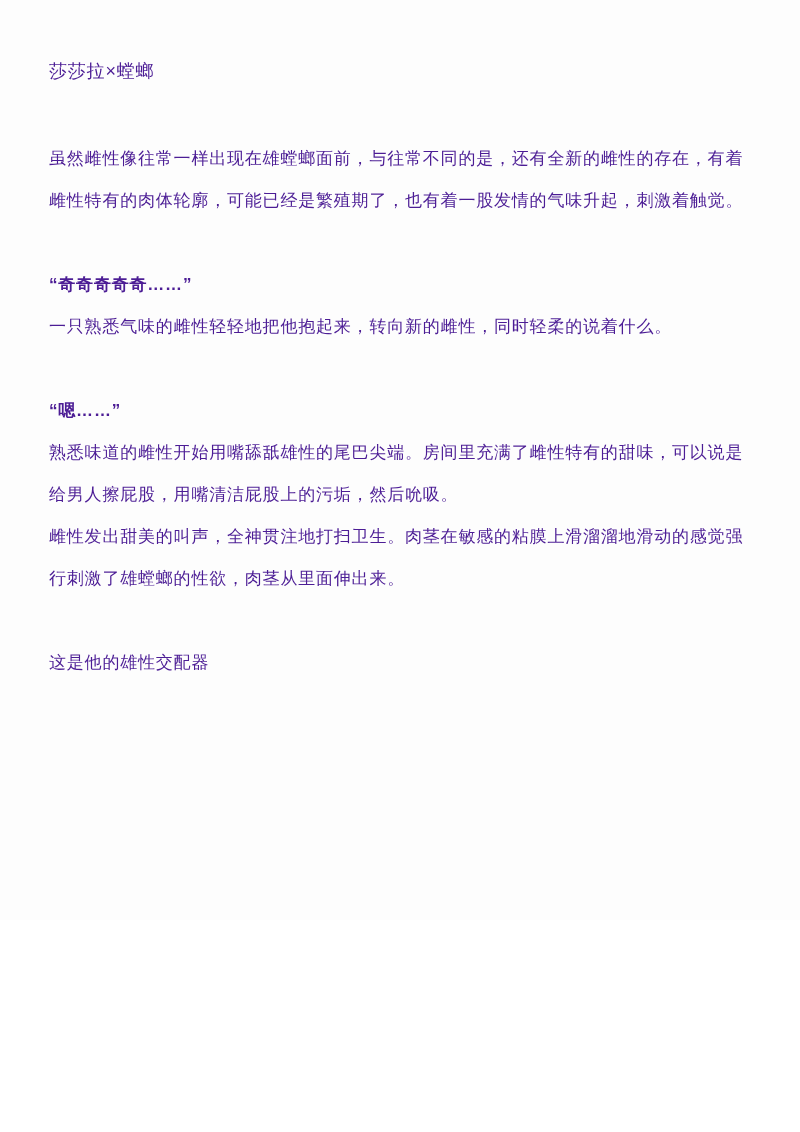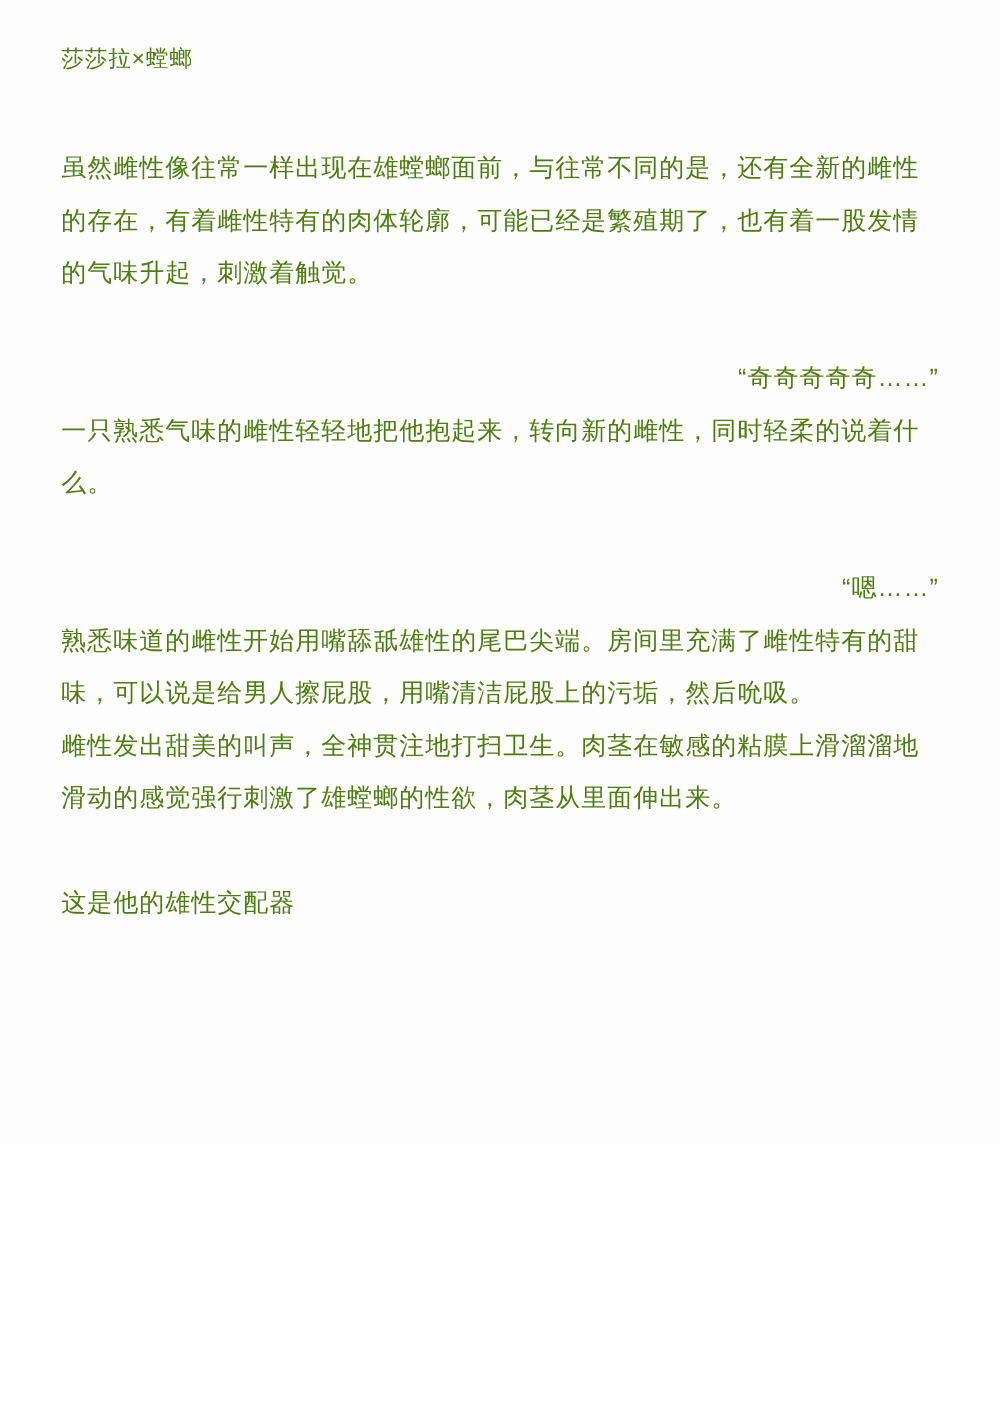--- a/index.html
+++ b/index.html
@@ -10,43 +10,42 @@
   body {
     width: 800px;
     height: 1132px;
     overflow: hidden;
     font-family: "Liberation Sans", "DejaVu Sans", sans-serif;
   }
   .doc {
     box-sizing: border-box;
     width: 800px;
     height: 920px;
-    padding: 26px 49px 0 49px;
+    padding: 50px 49px 0 49px;
     background: #fdfdfd;
-    color: #4d7c0f;
+    color: #4c1d95;
   }
   .title {
     margin: 0;
     font-size: 18px;
     line-height: 42px;
     font-weight: 400;
     letter-spacing: 0.8px;
   }
   .para {
     margin: 0;
-    font-size: 20px;
+    font-size: 17px;
     line-height: 42px;
     font-weight: 400;
     letter-spacing: 0.8px;
     text-align: left;
     word-break: break-all;
   }
   .quote {
-    font-weight: 400;
-    text-align: right;
+    font-weight: 700;
   }
   .gap {
     margin-top: 42px;
   }
   .gap-after-title {
     margin-top: 46px;
   }
 </style>
 </head>
 <body>

